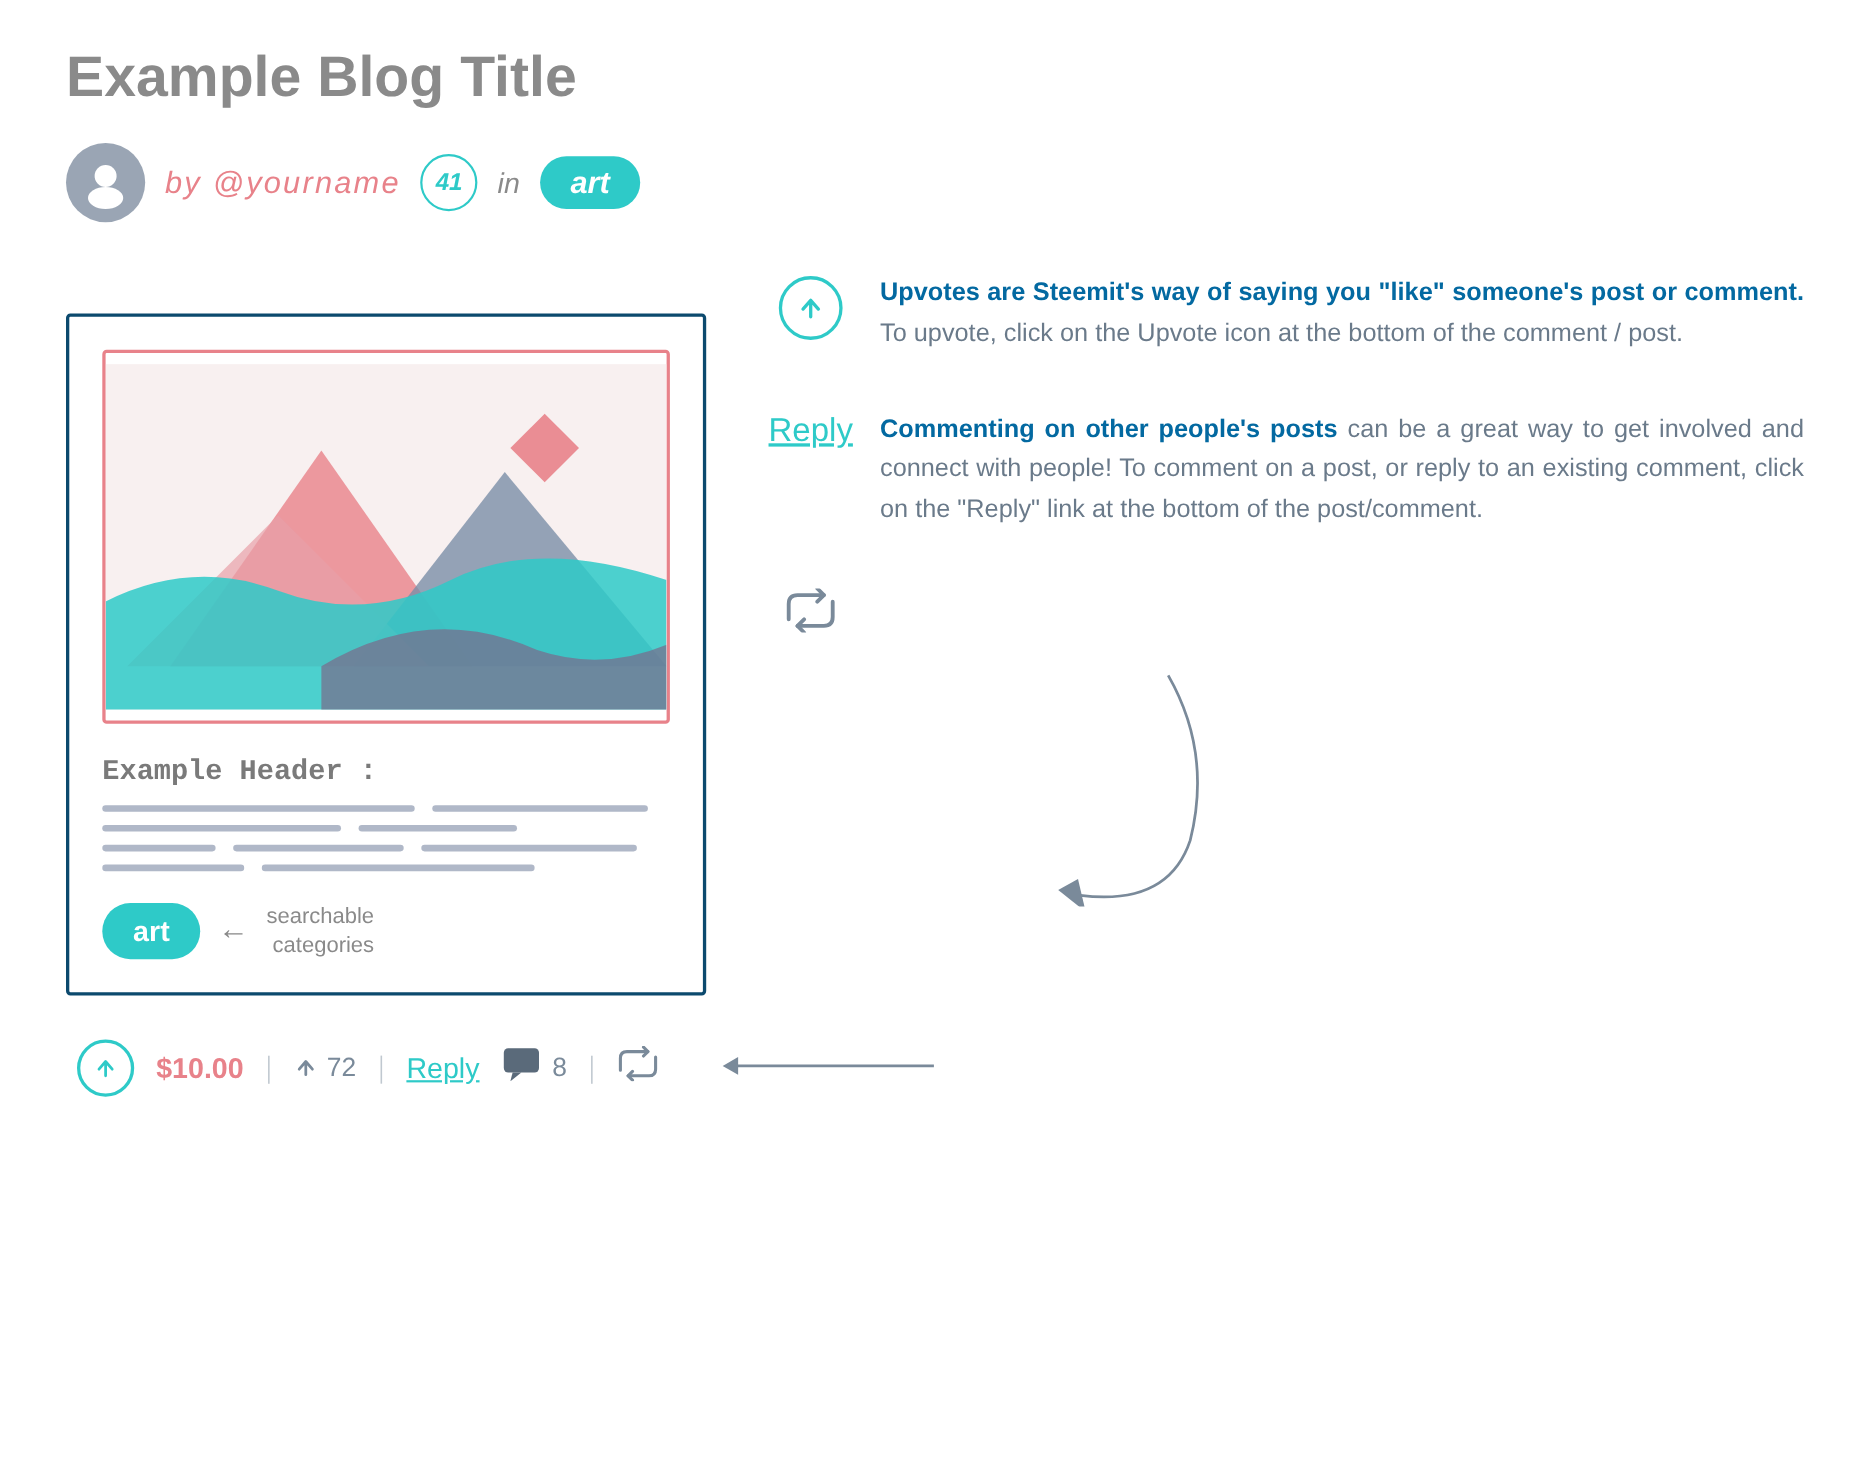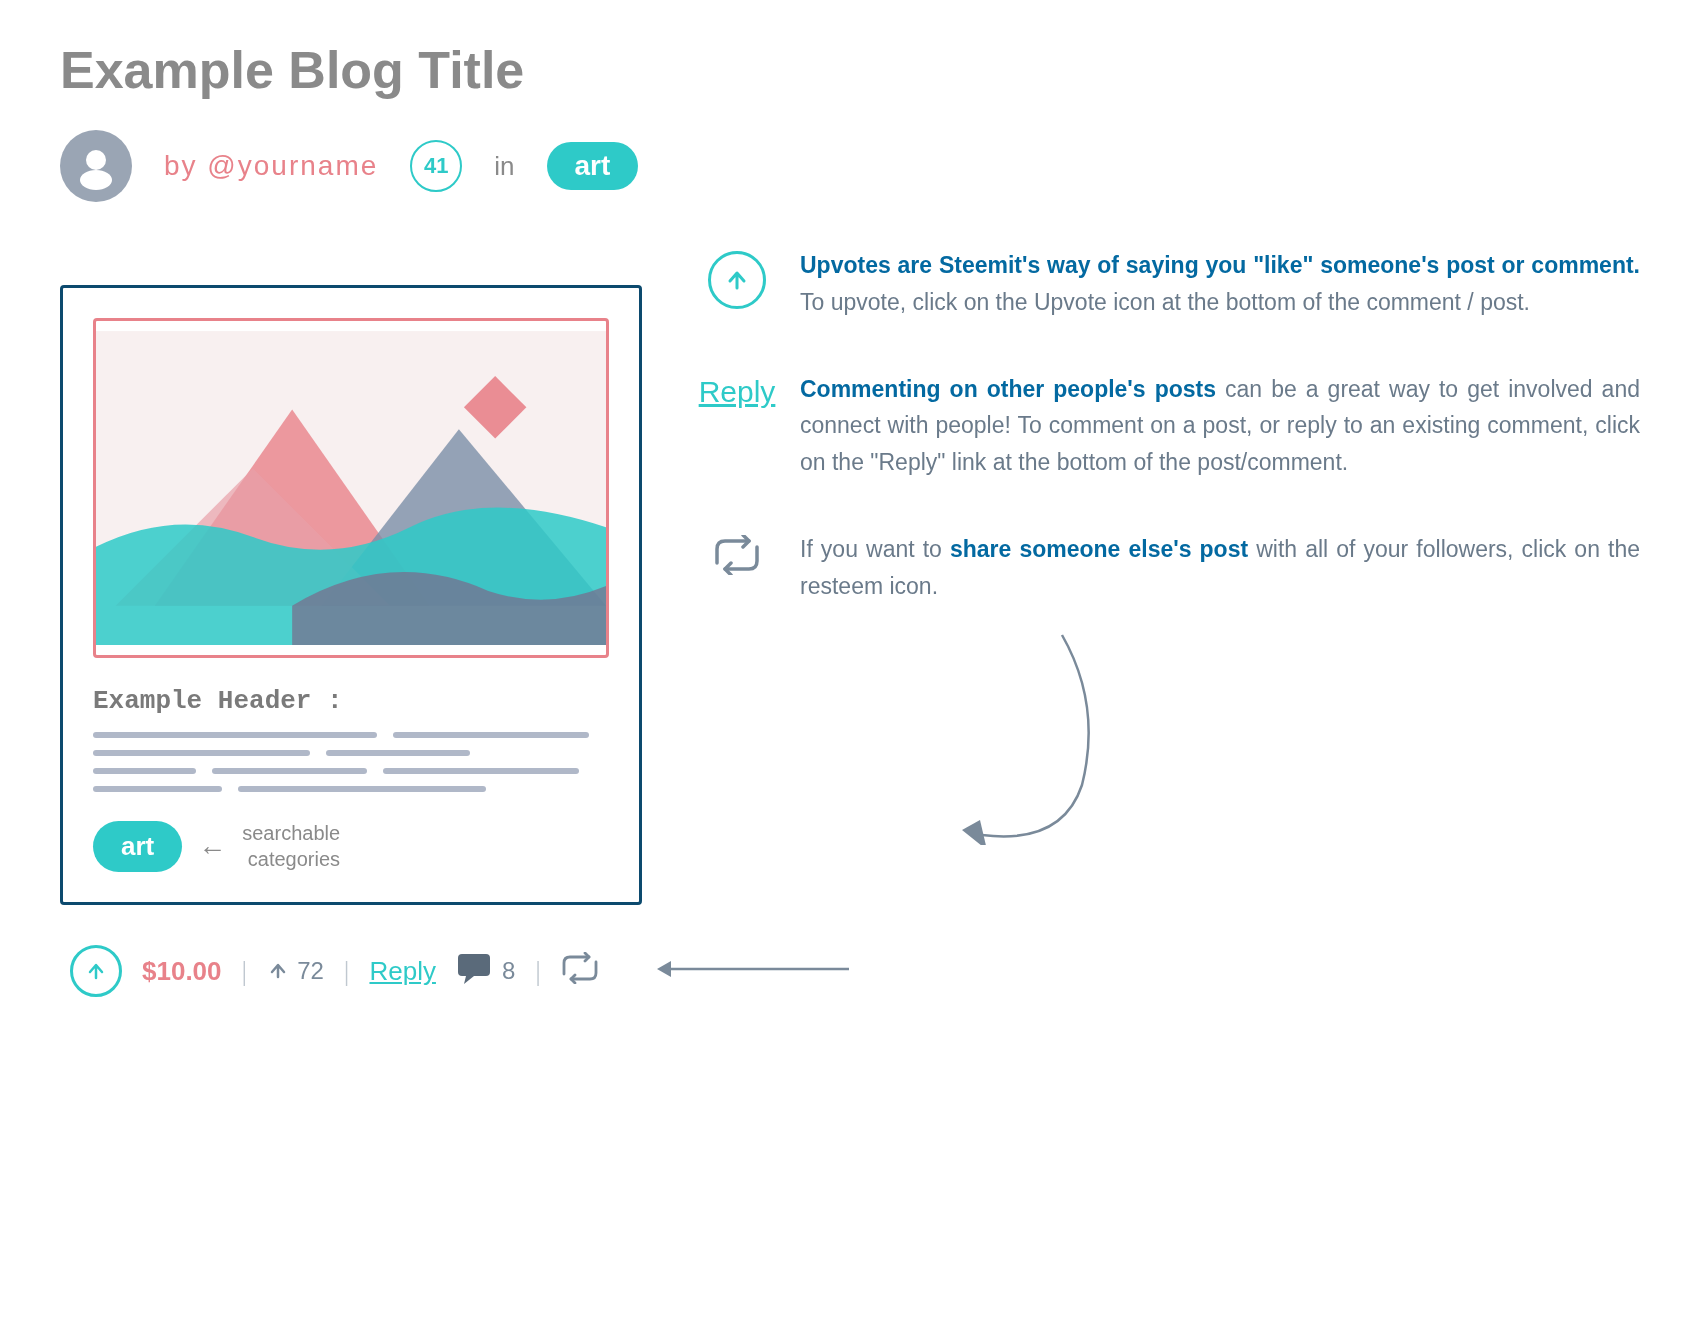--- a/index.html
+++ b/index.html
@@ -25,22 +25,23 @@
       font-size: 52px;
       font-weight: bold;
       color: #8a8a8a;
       margin-bottom: 30px;
     }
 
     
     .author-row {
       display: flex;
       align-items: center;
-      gap: 32px;
+      gap: 18px;
       margin-bottom: 35px;
+      font-style: italic;
     }
 
     .avatar-circle {
       width: 72px;
       height: 72px;
       border-radius: 50%;
       background: #9aa5b4;
       display: flex;
       align-items: center;
       justify-content: center;
@@ -419,23 +420,20 @@
         <div class="exp-icon">
           <span class="resteem-icon">
             <svg width="48" height="40" viewBox="0 0 48 40" fill="none">
               <path d="M4 28 L4 14 Q4 6 12 6 L36 6" stroke="#7a8a9a" stroke-width="3.5" stroke-linecap="round" fill="none"></path>
               <polyline points="30,0 36,6 30,12" stroke="#7a8a9a" stroke-width="3.5" stroke-linecap="round" stroke-linejoin="round" fill="none"></polyline>
               <path d="M44 12 L44 26 Q44 34 36 34 L12 34" stroke="#7a8a9a" stroke-width="3.5" stroke-linecap="round" fill="none"></path>
               <polyline points="18,28 12,34 18,40" stroke="#7a8a9a" stroke-width="3.5" stroke-linecap="round" stroke-linejoin="round" fill="none"></polyline>
             </svg>
           </span>
         </div>
-        <div class="exp-text">
-          If you want to <strong>share someone else's post</strong> with all of your followers, click on the resteem icon.
-        </div>
       </div>
 
       <div style="position:relative; height:220px; margin-top: -30px; margin-left: 160px;">
         <svg width="260" height="220" viewBox="0 0 260 220" fill="none">
           <path d="M200 10 Q240 80 220 160 Q200 220 120 210" stroke="#7a8a9a" stroke-width="2.5" fill="none"></path>
           <polygon points="100,205 125,225 118,195" fill="#7a8a9a"></polygon>
         </svg>
       </div>
 
     </div>

